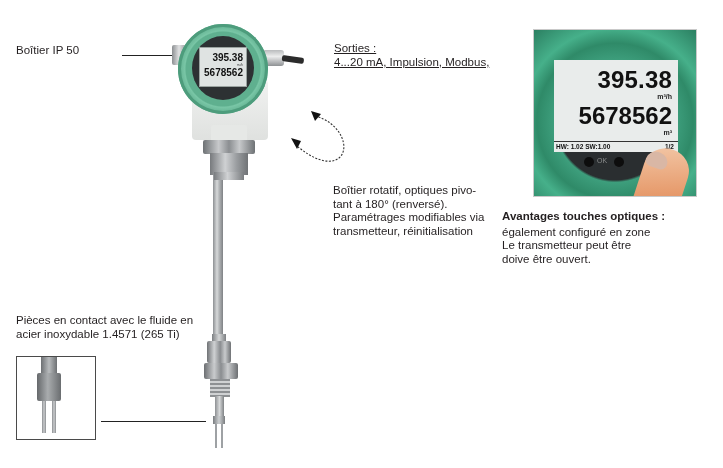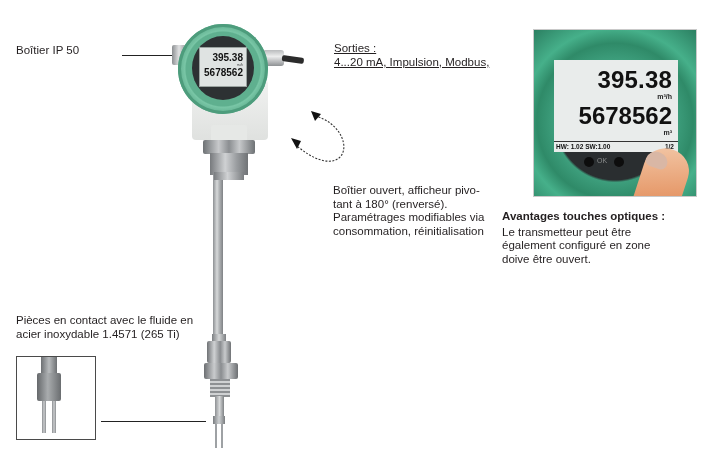--- a/index.html
+++ b/index.html
@@ -135,24 +135,24 @@
   <polygon points="26,3 36,6 30,13" fill="#111"></polygon>
   <polygon points="6,30 16,33 12,41" fill="#111"></polygon>
 </svg>
 
 <div class="txt" style="left:334px; top:42px;text-decoration:underline;">
   <div>Sorties :</div>
   <div>4...20 mA, Impulsion, Modbus,</div>
 </div>
 
 <div class="txt" style="left:333px; top:184px;">
-  <div>Boîtier ouvert, afficheur pivo-</div>
+  <div>Boîtier rotatif, optiques pivo-</div>
   <div>tant à 180° (renversé).</div>
   <div>Paramétrages modifiables via</div>
-  <div>consommation, réinitialisation</div>
+  <div>transmetteur, réinitialisation</div>
 </div>
 
 <div class="photo">
   <div class="lcd">
     <span class="big1">395.38</span>
     <span class="unit1">m³/h</span>
     <span class="big2">5678562</span>
     <span class="unit2">m³</span>
     <div class="status">
       <span class="l">HW: 1.02  SW:1.00</span>
@@ -161,16 +161,16 @@
   </div>
   <div class="btn" style="left:50px;"></div>
   <span class="ok">OK</span>
   <div class="btn" style="left:80px;"></div>
   <div class="finger"></div>
   <div class="nail"></div>
 </div>
 
 <div class="txt" style="left:502px; top:210px;">
   <div class="bold" style="margin-bottom:2px;">Avantages touches optiques :</div>
+  <div>également configuré en zone</div>
   <div>Le transmetteur peut être</div>
-  <div>également configuré en zone</div>
   <div>doive être ouvert.</div>
 </div>
 
 </body></html>

